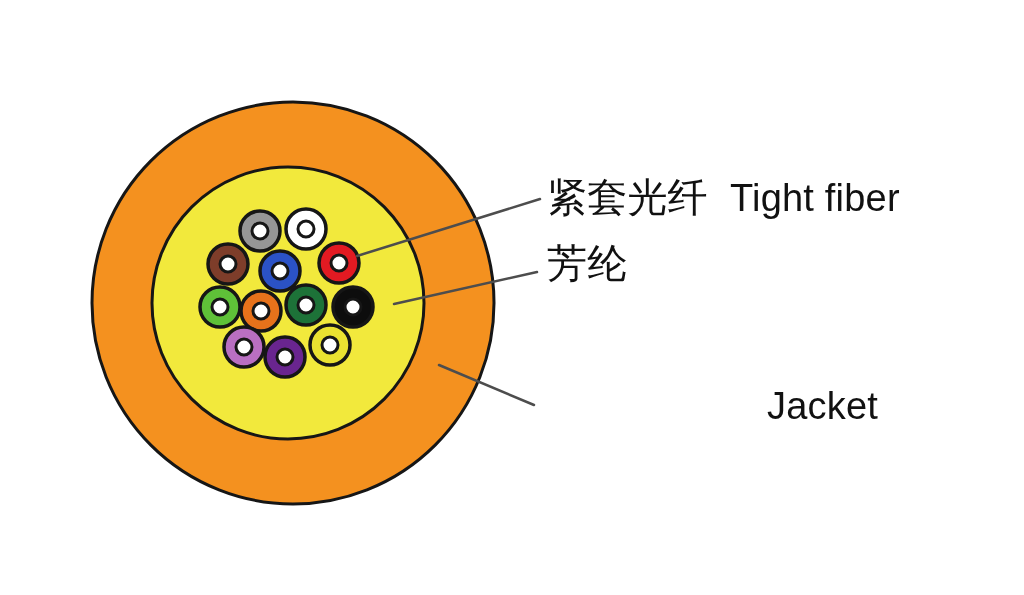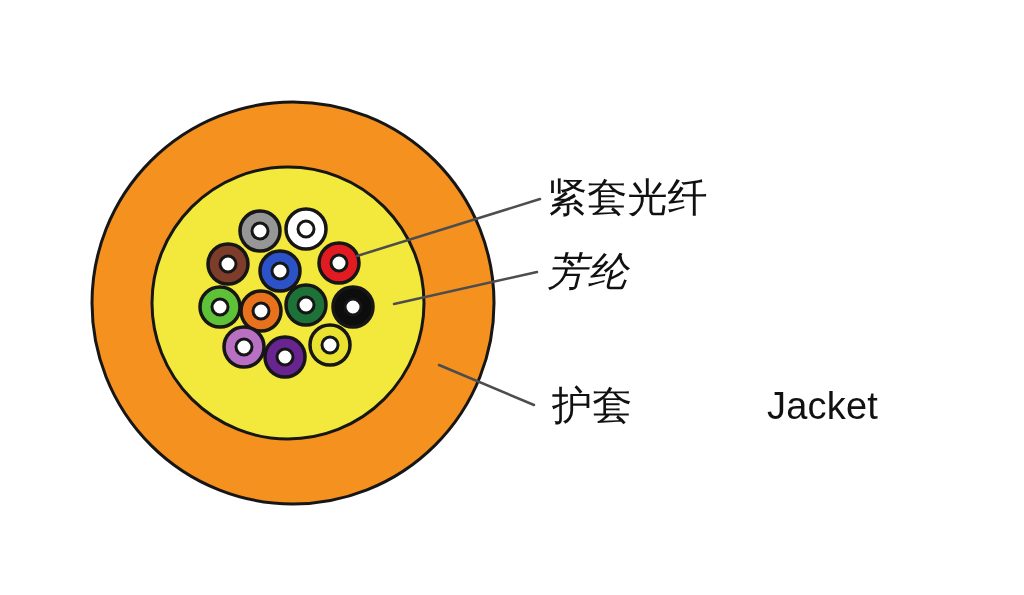--- a/index.html
+++ b/index.html
@@ -24,21 +24,21 @@
     color: #111111;
     font-weight: 500;
     line-height: 42px;
     white-space: nowrap;
     letter-spacing: 0.2px;
   }
   .lbl-zh { font-size: 40px; }
   .lbl-en { font-size: 38px; }
   #zh-tight  { left: 547px; top: 176px; }
   #en-tight  { left: 730px; top: 177px; }
-  #zh-aramid { left: 547px; top: 250px; font-style: italic; }
+  #zh-aramid { left: 547px; top: 242px; }
   #en-aramid { left: 727px; top: 251px; }
   #zh-jacket { left: 552px; top: 384px; }
   #en-jacket { left: 767px; top: 385px; }
 </style>
 </head>
 <body>
 
 <div class="canvas">
 
   <svg id="diagram-svg" viewBox="0 0 1024 595" xmlns="http://www.w3.org/2000/svg">
@@ -67,19 +67,19 @@
       <circle cx="285" cy="357" r="20" fill="#69258f" stroke="#161616" stroke-width="3.5"></circle>
       <circle cx="285" cy="357" r="8" fill="#ffffff" stroke="#161616" stroke-width="3"></circle>
       <circle cx="330" cy="345" r="20" fill="#eae231" stroke="#161616" stroke-width="3.5"></circle>
       <circle cx="330" cy="345" r="8" fill="#ffffff" stroke="#161616" stroke-width="3"></circle>
       <line x1="357" y1="256" x2="540" y2="199" stroke="#4d4d4d" stroke-width="2.5" stroke-linecap="round"></line>
       <line x1="394" y1="304" x2="537" y2="272" stroke="#4d4d4d" stroke-width="2.5" stroke-linecap="round"></line>
       <line x1="439" y1="365" x2="534" y2="405" stroke="#4d4d4d" stroke-width="2.5" stroke-linecap="round"></line>
     </svg>
 
   <span class="lbl lbl-zh" id="zh-tight">紧套光纤</span>
+  <span class="lbl lbl-en" id="en-tight">Tight fiber</span>
 
   <span class="lbl lbl-zh" id="zh-aramid">芳纶</span>
 
-  <span class="lbl lbl-zh" id="zh-jacket">护套</span>
   <span class="lbl lbl-en" id="en-jacket">Jacket</span>
 
 </div>
 
 </body></html>

